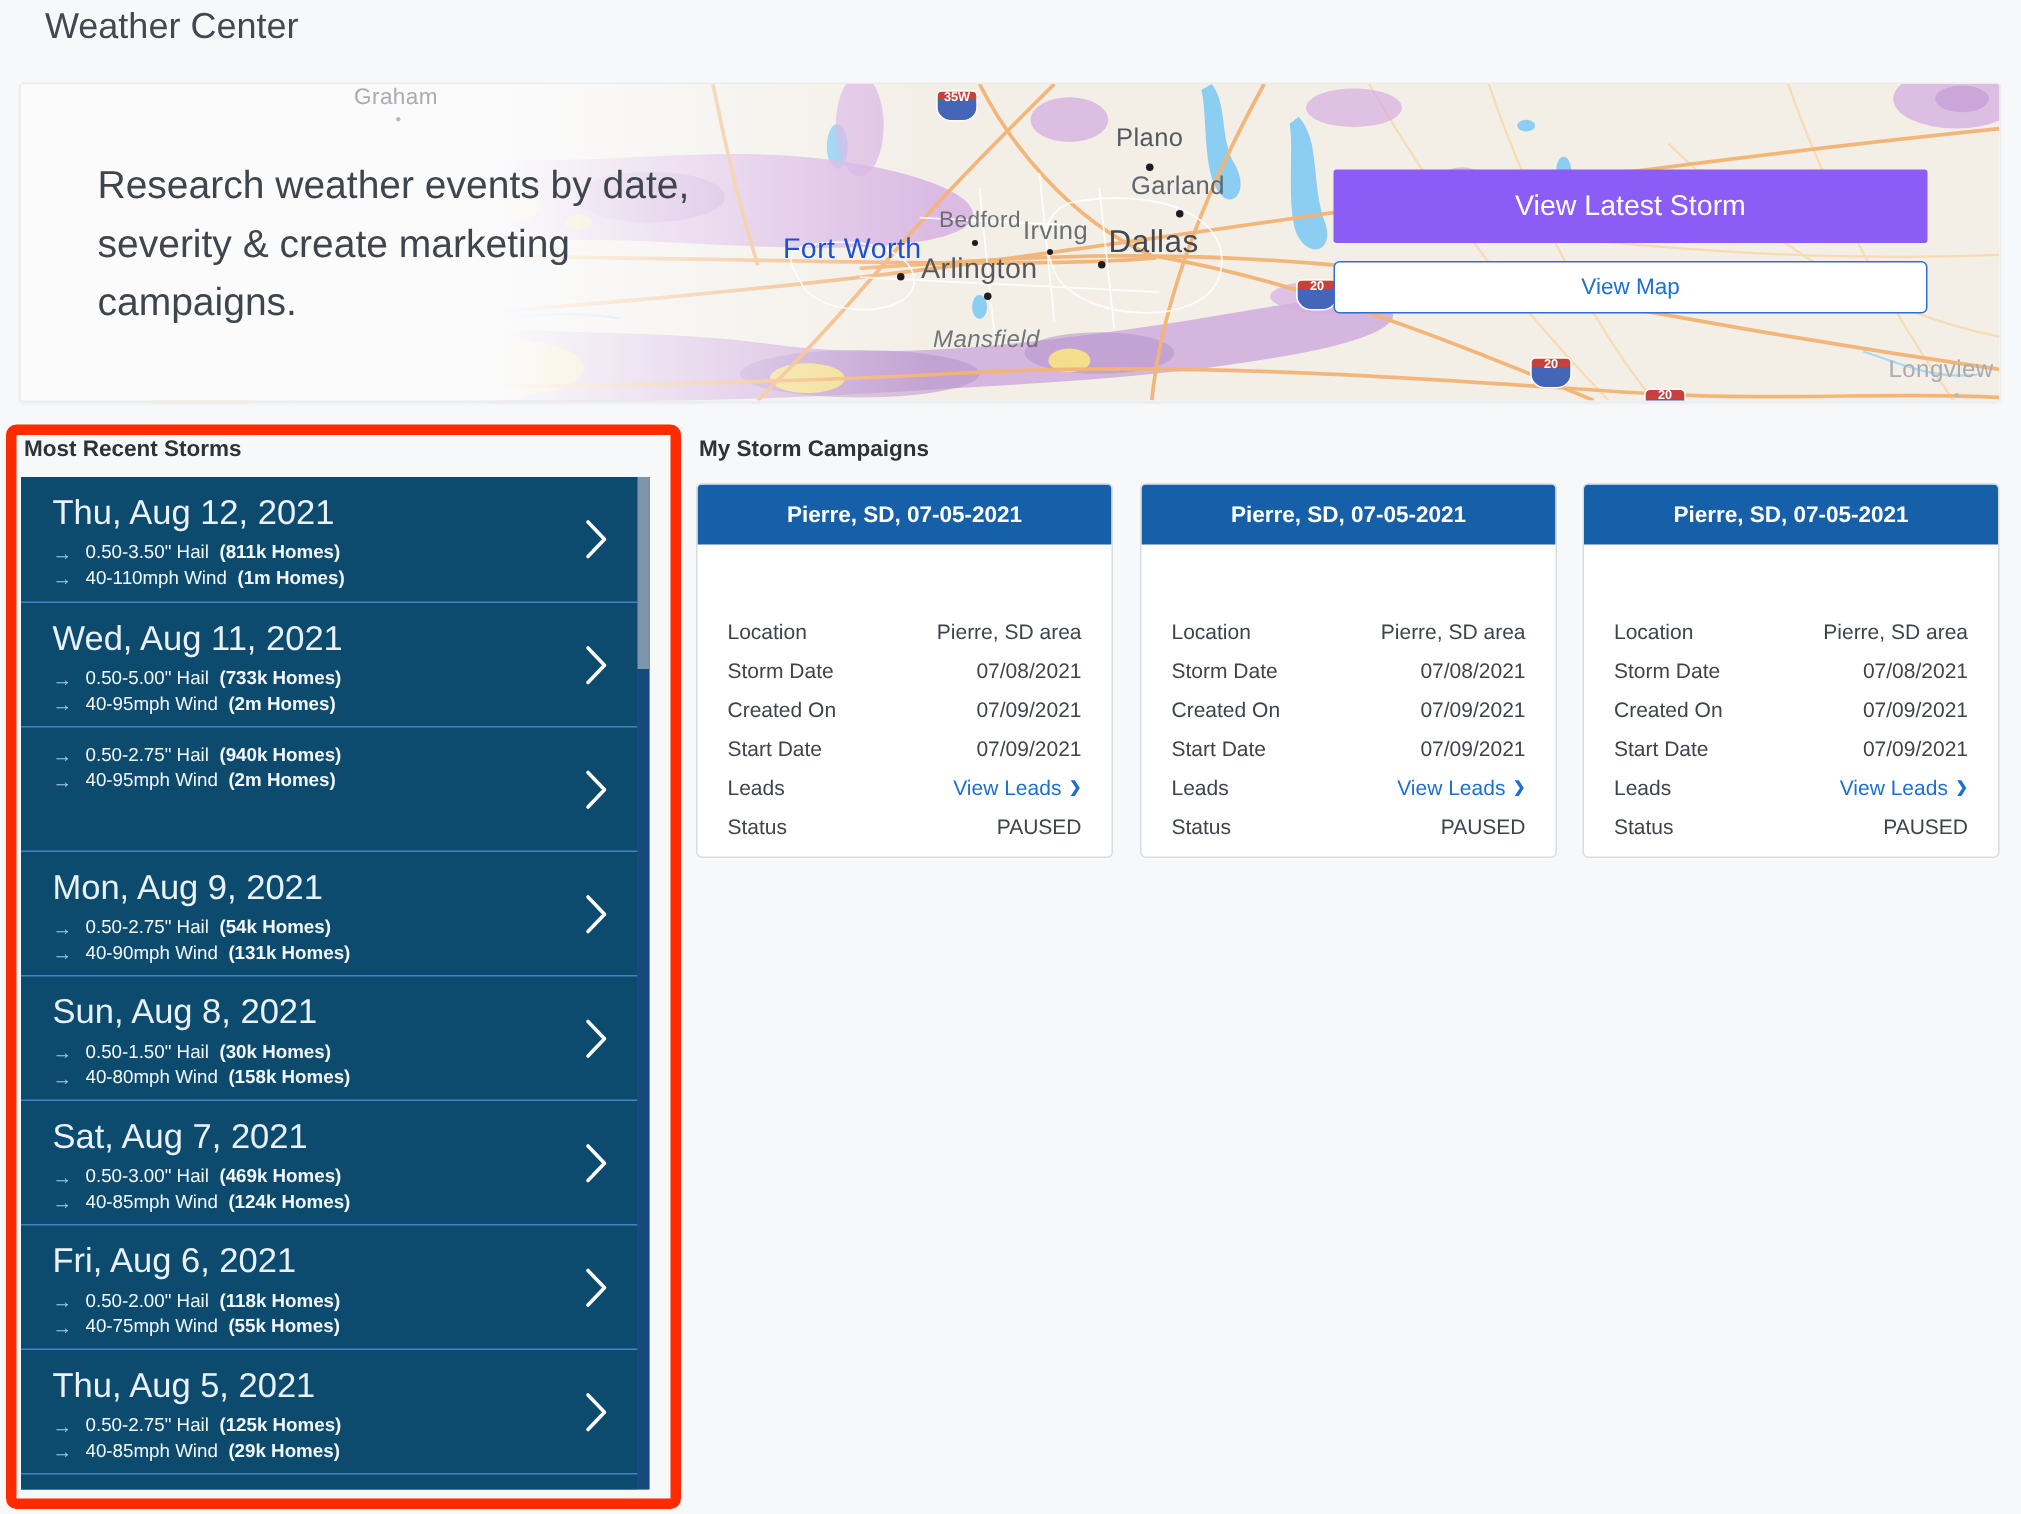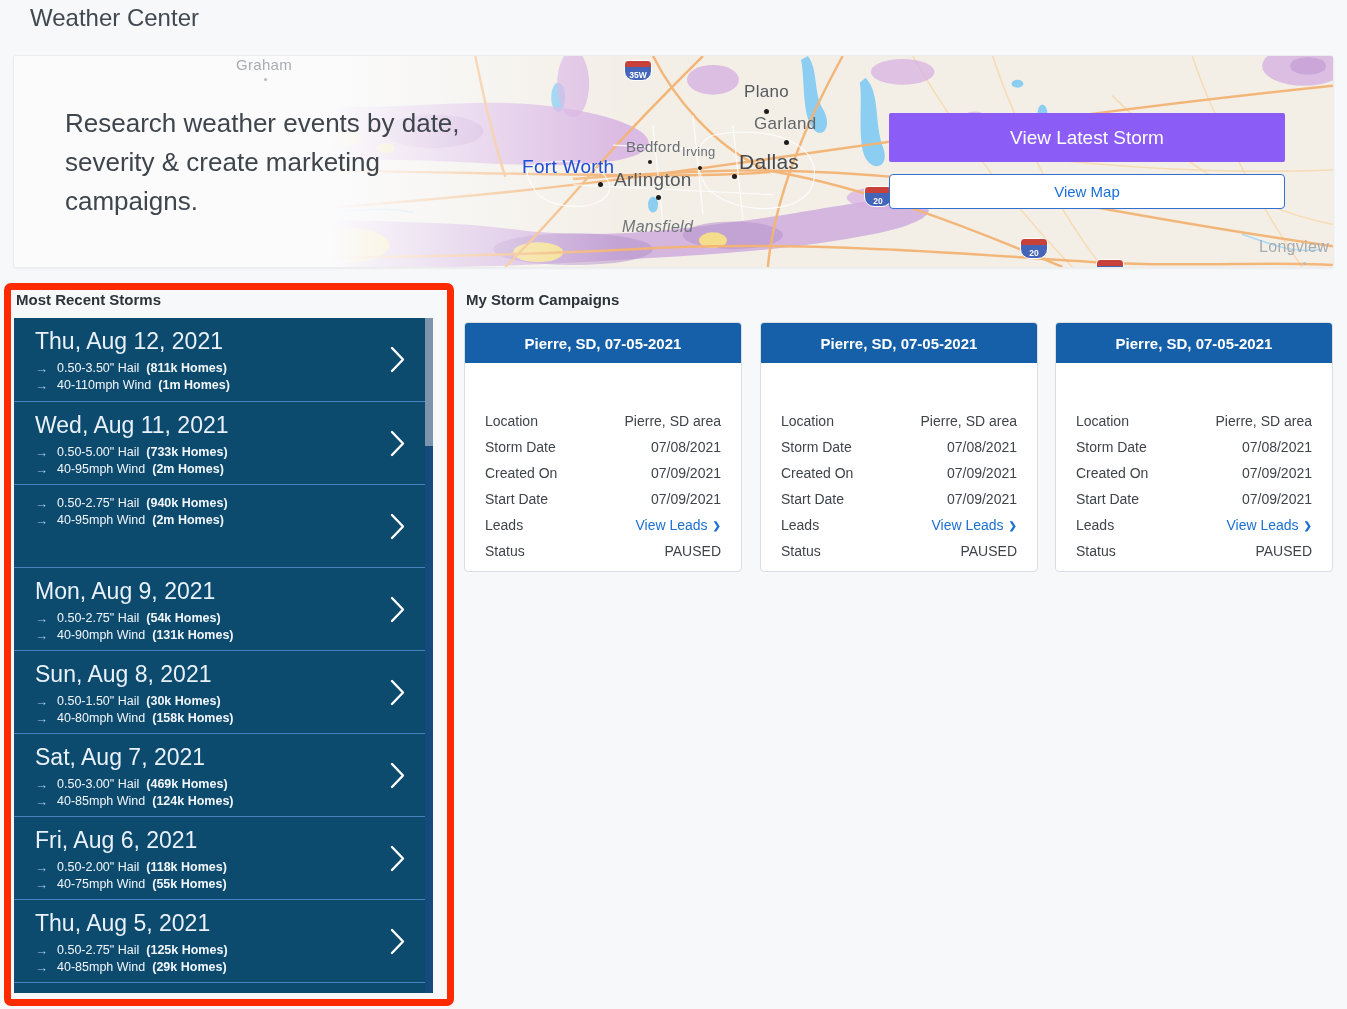--- a/index.html
+++ b/index.html
@@ -15,32 +15,32 @@
   .map-svg { position:absolute; inset:0; width:100%; height:100%; }
   .map-fade { position:absolute; inset:0;
               background:linear-gradient(90deg,#fbfbfc 0%,#fbfbfc 24%,rgba(251,251,252,0) 46%),
                          rgba(255,255,255,0.14); pointer-events:none; }
   .city { position:absolute; color:#5f6468; font-size:16px; letter-spacing:.3px; }
   .city::after { content:''; position:absolute; width:5px; height:5px; background:#1d1d1d; border-radius:50%; }
   .c0 { left:222px; top:0px;  color:#a7acb1; font-size:15px; } .c0::after{ left:28px; top:22px; width:3px; height:3px; background:#b5babf;}
   .c1 { left:730px; top:26px; font-size:17px; color:#55595e;} .c1::after{ left:20px; top:27px; }
   .c2 { left:740px; top:58px; font-size:17px; color:#60656a;} .c2::after{ left:30px; top:26px; }
   .c3 { left:612px; top:82px; font-size:15px; color:#6a6f74;} .c3::after{ left:22px; top:22px; width:4px;height:4px;}
-  .c4 { left:668px; top:88px; font-size:13px; color:#6a6f74;} .c4::after{ left:16px; top:22px; width:4px;height:4px;}
+  .c4 { left:668px; top:88px; font-size:17px; color:#6a6f74;} .c4::after{ left:16px; top:22px; width:4px;height:4px;}
   .5  {}
   .c5 { left:725px; top:94px; font-size:21px; color:#45494e;} .c5::after{ left:-7px; top:24px; }
   .c6 { left:508px; top:100px; font-size:19px; color:#1d4ed8;} .c6::after{ left:76px; top:26px; }
   .c7 { left:600px; top:113px; font-size:19px; color:#55595e;} .c7::after{ left:42px; top:26px; }
   .c8 { left:608px; top:162px; font-size:16px; color:#70757a;font-style:italic;} .c8::after{ display:none; }
   .c9 { left:1245px; top:182px; color:#a7acb1; font-size:16px;} .c9::after{ left:44px; top:24px; width:3px;height:3px; background:#b5babf;}
 
   .shield { position:absolute; width:28px; height:21px; border-radius:4px 4px 10px 10px;
             background:linear-gradient(180deg,#c8403a 0%,#c8403a 30%,#4465b8 30%,#4465b8 100%);
             border:1px solid #fff; color:#fff; font-size:8.5px; font-weight:bold;
-            display:flex; align-items:flex-end; justify-content:center; padding-bottom:0; }
+            display:flex; align-items:flex-end; justify-content:center; padding-bottom:11px; }
   .s0 { left:610px; top:4px; }
   .s1 { left:850px; top:130px; }
   .s2 { left:1006px; top:182px; }
   .s3 { left:1082px; top:203px; }
 
   .headline { position:absolute; left:51px; top:48px; width:445px; font-size:26px;
               line-height:39px; color:#3f454c; }
   .btn-green { position:absolute; left:875px; top:57px; width:396px; height:49px;
                background:#8b5cf6; color:#fff; font-size:19px; border:none; border-radius:2px;
                font-family:inherit; cursor:pointer; }

